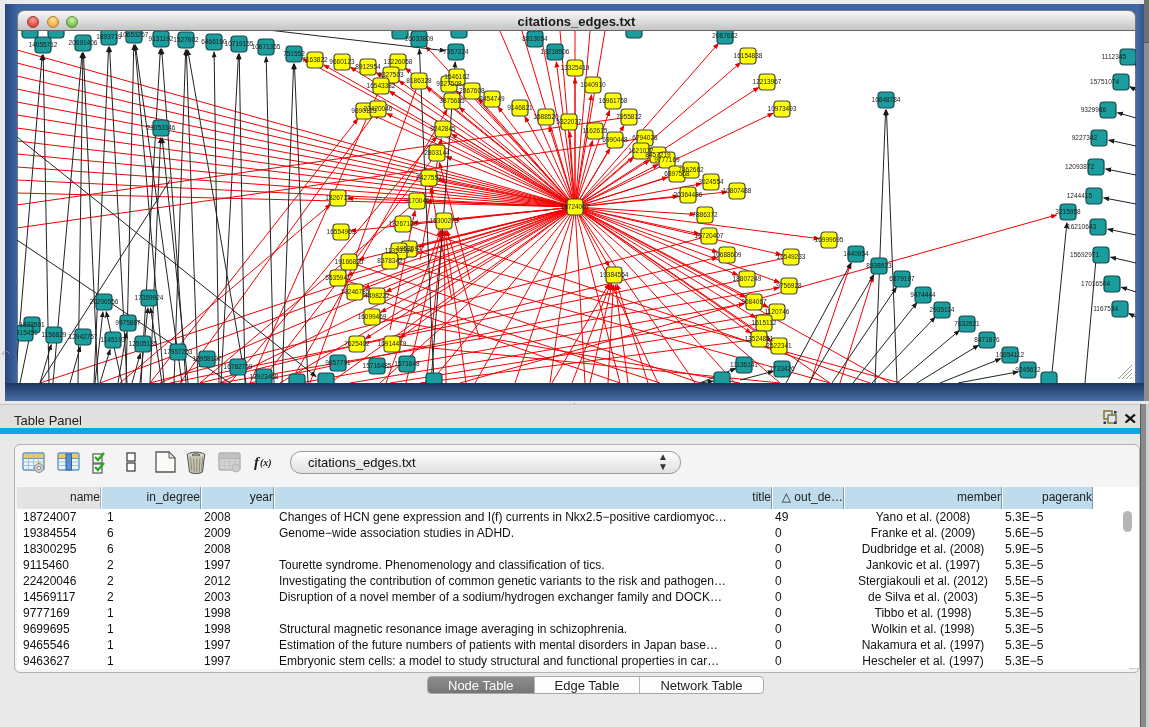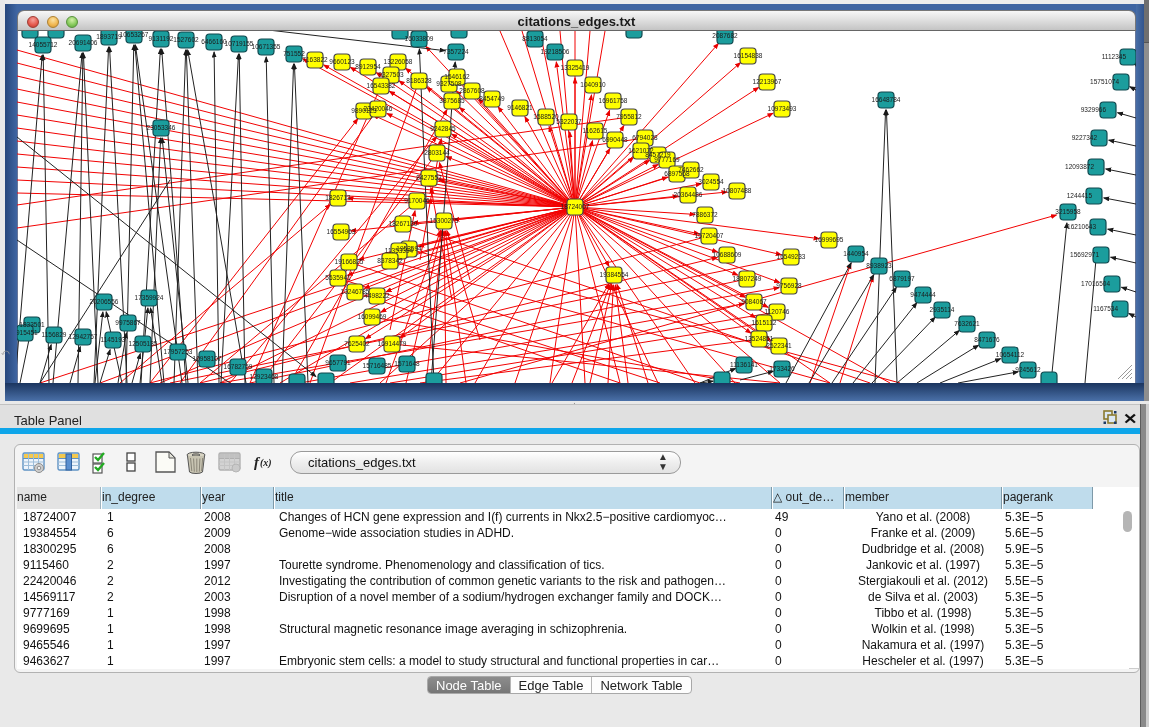--- a/index.html
+++ b/index.html
@@ -24,31 +24,31 @@
 #grabber{position:absolute;left:570px;top:-1px;color:#777;font-size:9px}
 #tp-bar{position:absolute;left:0;top:3px;width:1141px;height:30px;background:#e0e0e0;border-top:1px solid #c2c2c2;border-bottom:6px solid #0ea5e9}
 #tp-bar .t{position:absolute;left:14px;top:8px;font-size:13px;color:#222}
 #tp-x{position:absolute;left:1124px;top:5px;font-size:15px;color:#111;font-weight:bold;transform:scaleX(1.15)}
 #rightedge{position:absolute;left:1140px;top:3px;width:9px;height:323px;background:linear-gradient(90deg,#5d5d5d 0,#5d5d5d 1px,#8a8a8a 1px,#8a8a8a 6px,#cfcfcf 6px)}
 #browser{position:absolute;left:14px;top:43px;width:1126px;height:229px;background:#f4f4f4;border:1px solid #b2b2b2;border-radius:6px}
 .tbico{position:absolute;top:6px}
 #dropdown{position:absolute;left:275px;top:6px;width:391px;height:23px;background:linear-gradient(180deg,#ffffff,#ededed 55%,#e2e2e2);border:1px solid #9a9a9a;border-radius:11px;font-size:13px;color:#111;line-height:21px;padding-left:17px}
 #dropdown .ud{position:absolute;right:12px;top:0px;font-size:10px;color:#333;line-height:10px;text-align:center}
 #thead{position:absolute;left:2px;top:42px;height:20px;font-size:12px;color:#222}
-.th{position:absolute;top:0;height:36px;background:#bfdcec;border-right:1px solid #7e99a8;text-align:left;line-height:20px}
+.th{position:absolute;top:0;height:36px;background:#bfdcec;border-right:1px solid #7e99a8;text-align:right;line-height:20px}
 #tbody{position:absolute;left:2px;top:64px;width:1112px;height:160px;background:#fff;font-size:12px;color:#111}
 #tbodybg{position:absolute;left:2px;top:42px;width:1122px;height:182px;background:#fff;border-bottom:1px solid #ccc}
 .tr{position:relative;height:16px;line-height:16px;white-space:nowrap}
 .tr div{position:absolute;top:0;overflow:hidden}
 .c0{left:6px;width:80px}.c1{left:90px;width:95px}.c2{left:187px;width:80px}
 .c3{left:262px;width:492px}.c4{left:758px;width:70px}.c5{left:826px;width:160px;text-align:center}
 .c6{left:988px;width:90px}
 #scrollbar{position:absolute;left:1108px;top:66px;width:9px;height:21px;background:#b5b5b5;border-radius:5px}
 #tabs{position:absolute;left:427px;top:275px;height:18px;display:flex;border:1px solid #a8a8a8;border-radius:4px;overflow:hidden;font-size:13px;background:#fdfdfd}
-#tabs .seg{padding:0 8px;line-height:17px;color:#222}
+#tabs .seg{padding:0 20px;line-height:17px;color:#222}
 #tabs .sel{background:linear-gradient(180deg,#8d8d8d,#767676);color:#fff}
 #tabs .sep{width:1px;background:#b5b5b5}
 #status{position:absolute;left:0;top:299px;width:1141px;height:27px;background:#e9e9e9}
 #mem{position:absolute;right:33px;top:11px;font-size:11px;color:#111}
 #memdot{position:absolute;right:13px;top:9px;width:13px;height:13px;border-radius:50%;background:#35c438;border:1.5px solid #333;box-sizing:border-box}
 </style></head>
 <body>
 <div id="app">
   <div id="topstrip"></div>
   <div id="bluepanel">
@@ -732,20 +732,21 @@
             <div class="c2">1998</div>
             <div class="c3">Structural magnetic resonance image averaging in schizophrenia.</div>
             <div class="c4">0</div>
             <div class="c5">Wolkin et al. (1998)</div>
             <div class="c6">5.3E−5</div>
           </div>
 <div class="tr">
             <div class="c0">9465546</div>
             <div class="c1">1</div>
             <div class="c2">1997</div>
+            <div class="c3">Estimation of the future numbers of patients with mental disorders in Japan base…</div>
             <div class="c4">0</div>
             <div class="c5">Nakamura et al. (1997)</div>
             <div class="c6">5.3E−5</div>
           </div>
 <div class="tr">
             <div class="c0">9463627</div>
             <div class="c1">1</div>
             <div class="c2">1997</div>
             <div class="c3">Embryonic stem cells: a model to study structural and functional properties in car…</div>
             <div class="c4">0</div>

